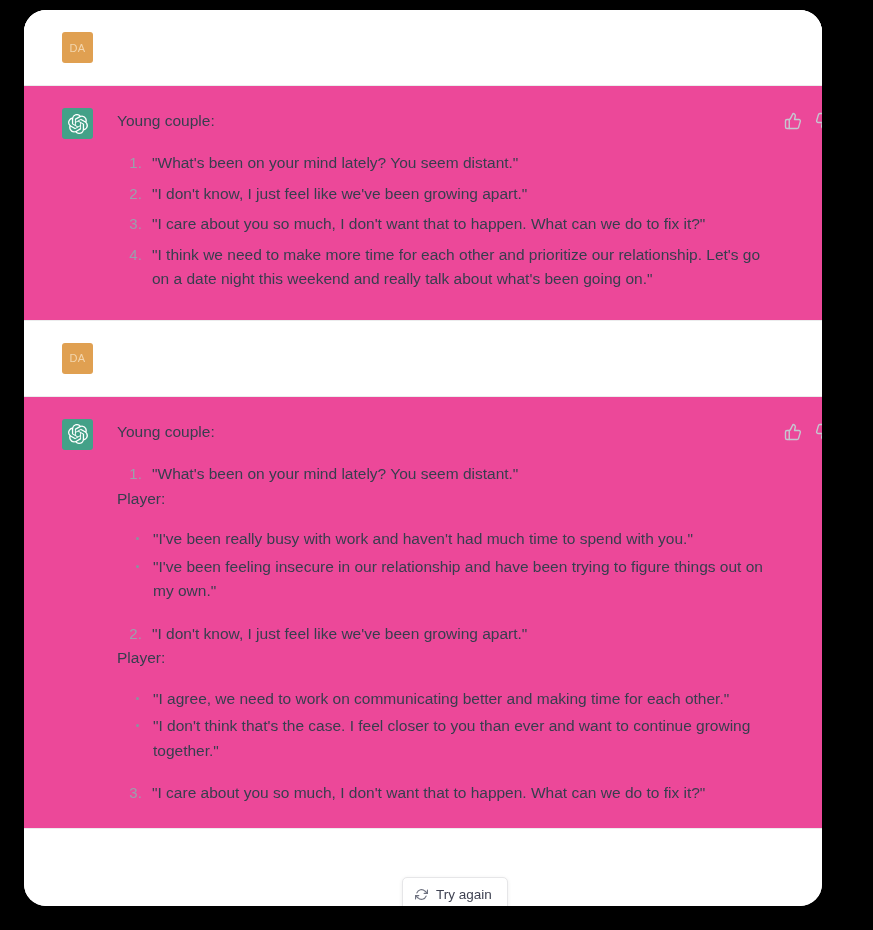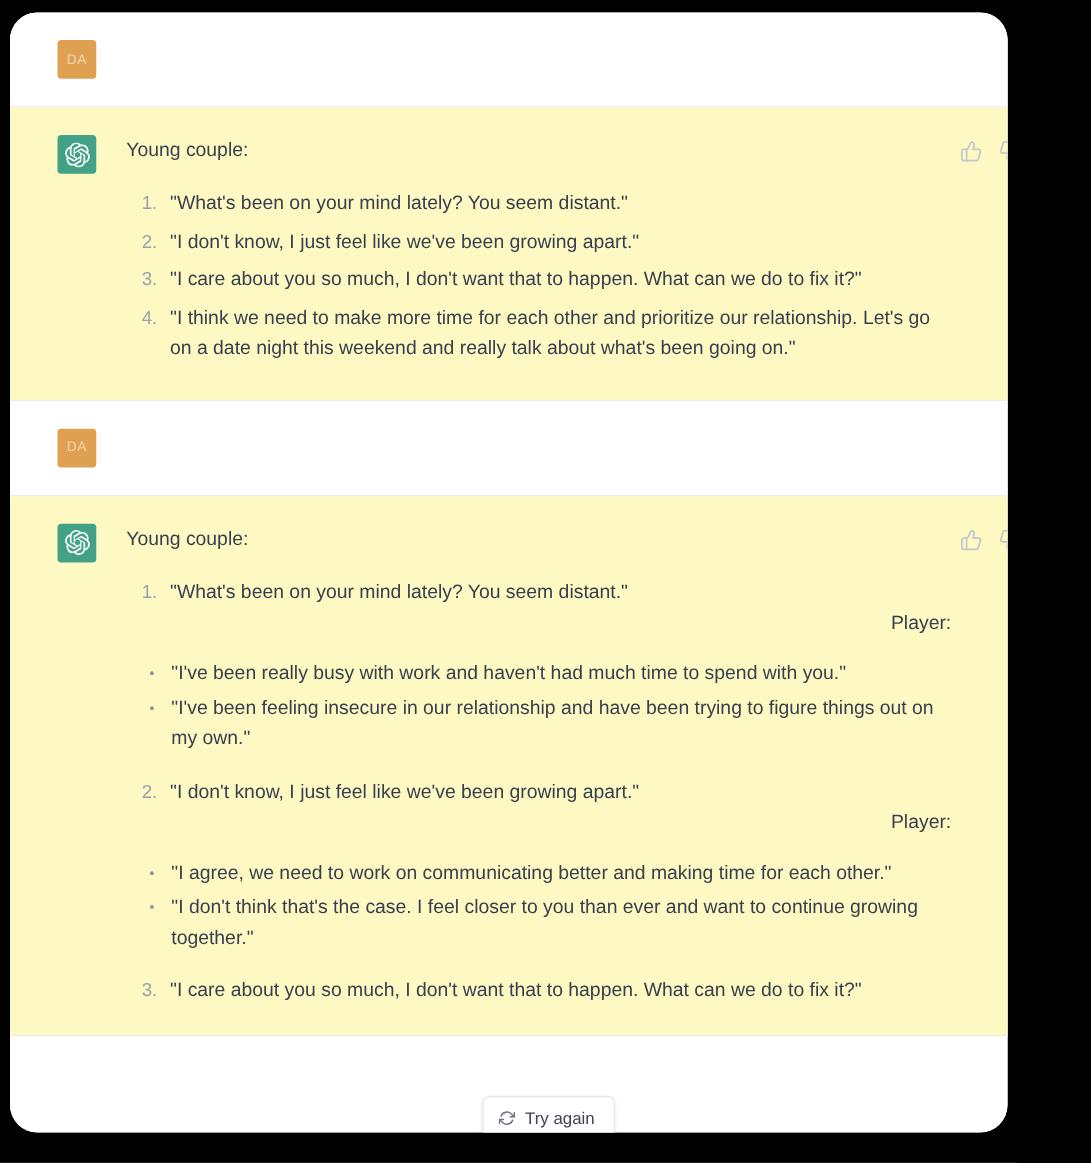--- a/index.html
+++ b/index.html
@@ -18,21 +18,21 @@
     left: 0;
     top: 0;
     width: 873px;
     height: 930px;
     background: #000000;
     box-sizing: border-box;
   }
 
   #window-shell {
     position: absolute;
-    left: 8px;
+    left: 24px;
     top: 10px;
     width: 798px;
     height: 896px;
     background: #ffffff;
     border-radius: 22px;
     overflow: hidden;
   }
 
   #conversation {
     position: relative;
@@ -48,21 +48,21 @@
     display: flex;
     box-sizing: border-box;
     width: 100%;
     padding: 22px 0 22px 0;
     border-bottom: 1px solid #ececed;
   }
   .msg-row.user {
     background: #ffffff;
   }
   .msg-row.assistant {
-    background: #fef9c3;
+    background: #ec4899;
   }
 
   .msg-inner {
     display: flex;
     width: 100%;
     box-sizing: border-box;
     padding: 0 20px 0 38px;
     position: relative;
   }
 
@@ -141,21 +141,20 @@
     left: -11px;
     top: 10px;
     width: 3px;
     height: 3px;
     background: #8b929f;
     border-radius: 50%;
   }
 
   .label-line {
     margin-top: 22px;
-    text-align: right;
   }
 
   
   .feedback {
     position: absolute;
     right: 24px;
     top: 4px;
     display: flex;
     gap: 13px;
     align-items: flex-start;

